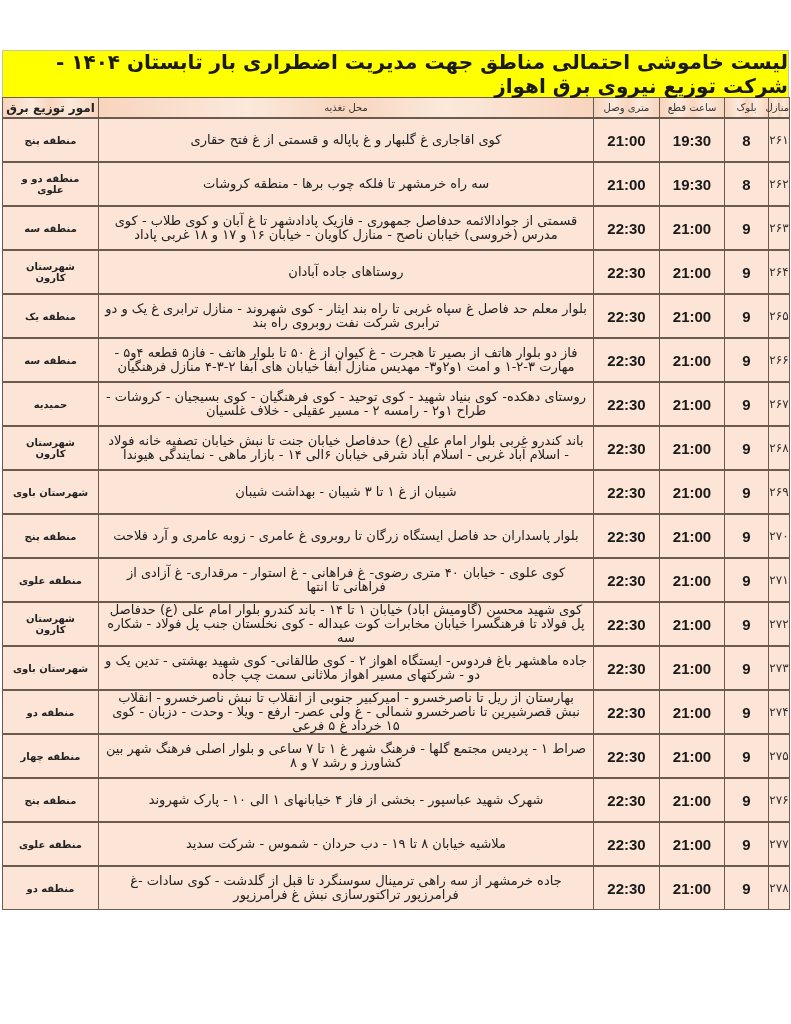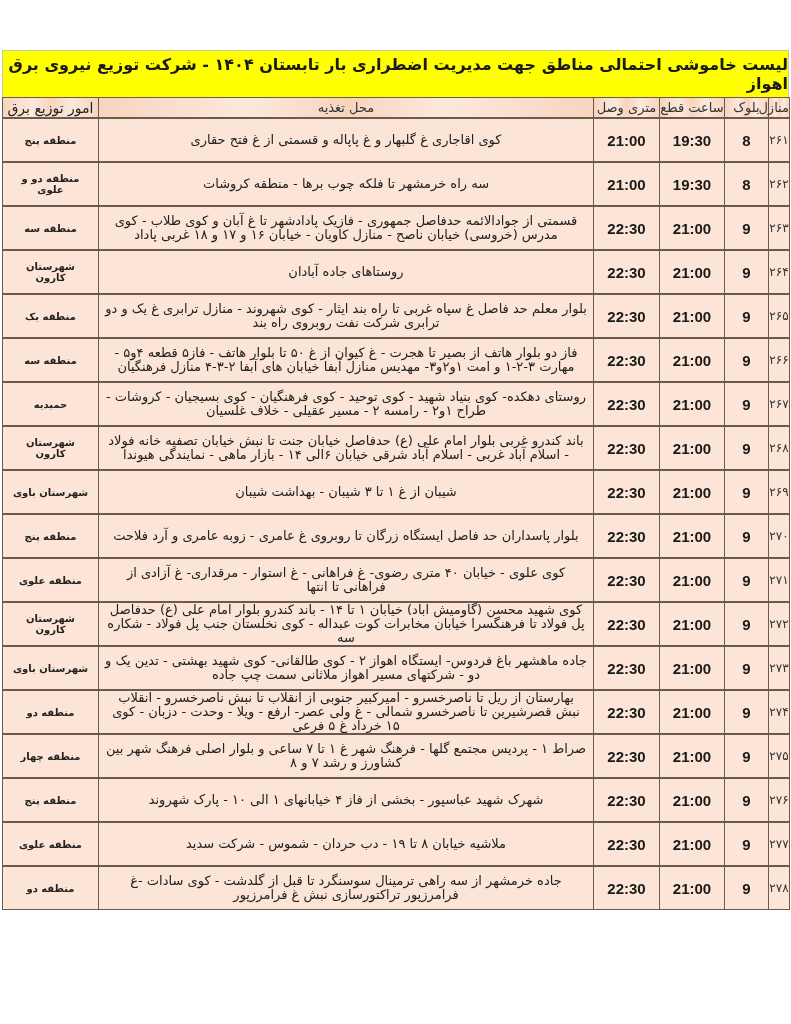--- a/index.html
+++ b/index.html
@@ -1,24 +1,24 @@
 <!DOCTYPE html>
 <html><head>
 <meta charset="utf-8">
 <style>
   html, body { margin: 0; padding: 0; background: #ffffff; }
   body { width: 791px; height: 1024px; position: relative; overflow: hidden; font-family: "DejaVu Sans", sans-serif; }
   .sheet { position: absolute; left: 2px; top: 50px; width: 787px; }
   .title-bar { height: 46px; background: #ffff00; border: 1px solid #c8c8a0; border-bottom: none; display: flex; align-items: center; justify-content: center; direction: rtl; }
-  .title-bar span { font-size: 16px; font-weight: bold; color: #1a1a1a; }
+  .title-bar span { font-size: 20px; font-weight: bold; color: #1a1a1a; }
   .date-bar { height: 25px; background: #ff0000; display: flex; align-items: center; justify-content: center; }
   .date-bar span { font-family: "Liberation Sans", sans-serif; font-weight: bold; font-size: 19px; color: #1a1a1a; }
   table { border-collapse: collapse; width: 787px; table-layout: fixed; direction: rtl; }
-  th { height: 19px; font-size: 13px; font-weight: normal; color: #333; background: linear-gradient(to right, #f8d4bd, #fbe9dc 30%, #f8d4bd 50%, #fbe9dc 70%, #f8d4bd); border: 1px solid #6b5a50; padding: 0; }
-  th.region-h { font-size: 14px; font-weight: normal; color: #222; }
+  th { height: 19px; font-size: 10px; font-weight: normal; color: #333; background: linear-gradient(to right, #f8d4bd, #fbe9dc 30%, #f8d4bd 50%, #fbe9dc 70%, #f8d4bd); border: 1px solid #6b5a50; padding: 0; }
+  th.region-h { font-size: 12px; font-weight: bold; color: #222; }
   td { background: #fce4d6; border: 1px solid #6b5a50; border-top: 2px solid #6b5a50; text-align: center; vertical-align: middle; padding: 0 6px; height: 42px; }
   td.num { font-family: "Liberation Sans", sans-serif; font-weight: bold; font-size: 15px; color: #1a1a1a; padding: 0; }
   td.rowno { font-size: 12px; color: #333; padding: 0; }
   td.desc { font-size: 13px; color: #222; line-height: 14px; }
   td.region { font-size: 10px; font-weight: bold; color: #222; padding: 0 8px; }
 </style>
 </head>
 <body>
 
 <div class="sheet">

